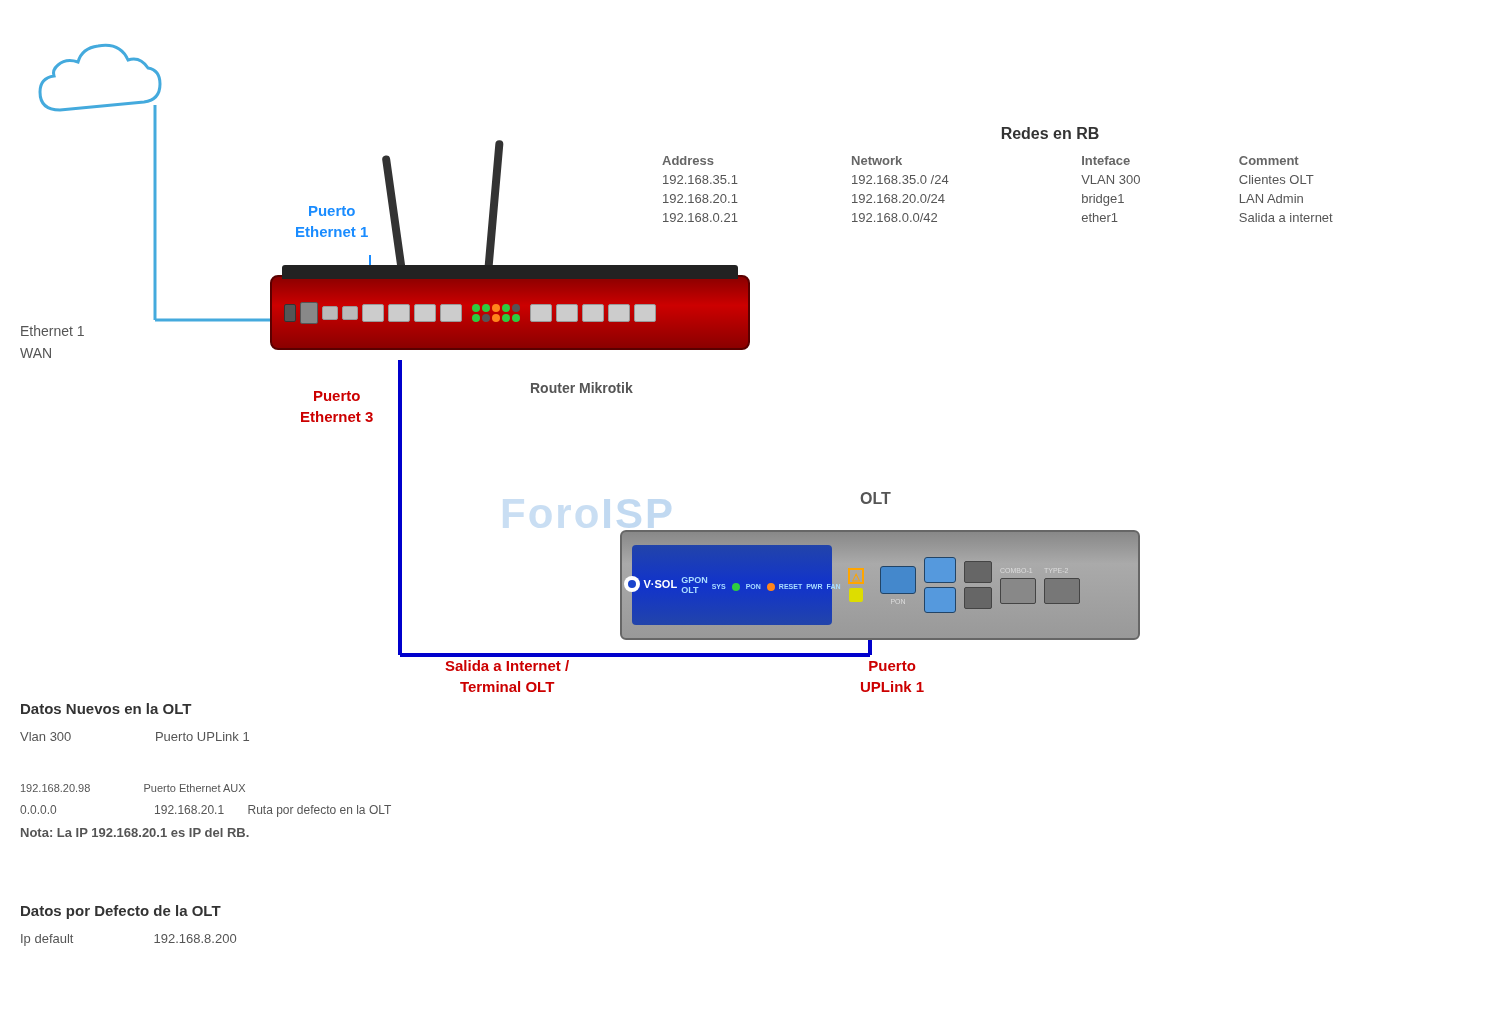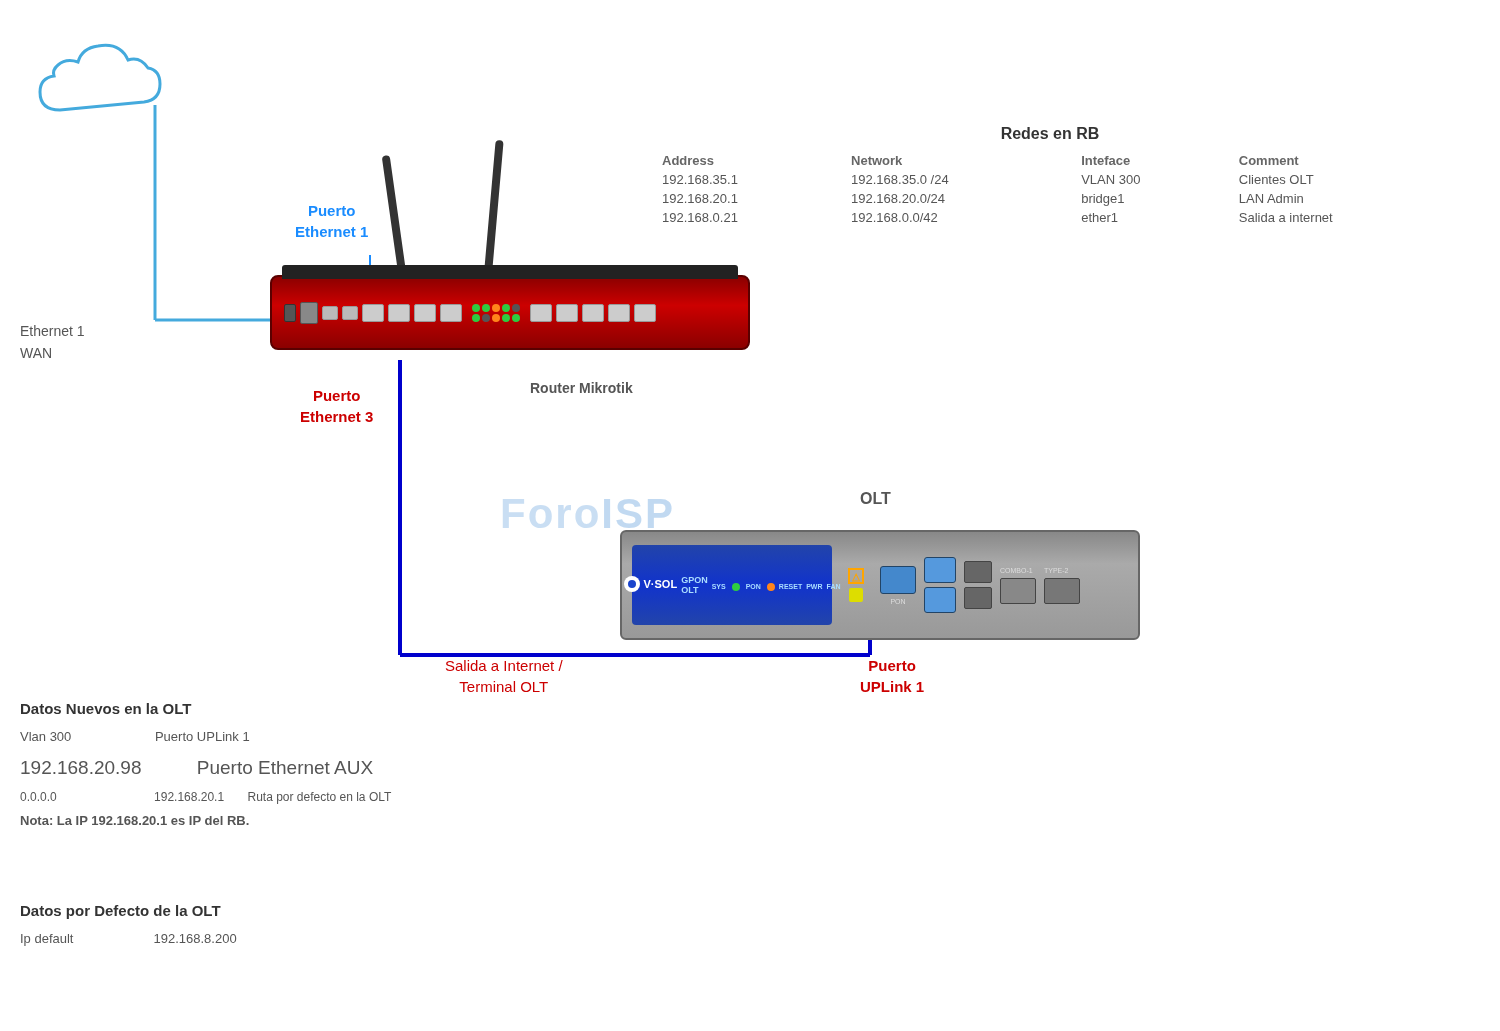--- a/index.html
+++ b/index.html
@@ -294,21 +294,21 @@
       color: #cc0000;
       text-align: center;
       line-height: 1.4;
     }
 
     .label-salida {
       position: absolute;
       top: 655px;
       left: 445px;
       font-size: 15px;
-      font-weight: normal;
+      font-weight: bold;
       color: #cc0000;
       text-align: center;
       line-height: 1.4;
     }
 
     
     .watermark {
       position: absolute;
       top: 490px;
       left: 500px;
@@ -559,21 +559,21 @@
   <div>Salida a Internet /</div>
   <div>Terminal OLT</div>
 </div>
 
 <div class="datos-nuevos">
   <div class="datos-nuevos-title">Datos Nuevos en  la OLT</div>
   <div style="font-size:13px;color:#555;line-height:1.9;">
     <span>Vlan 300</span>
     <span style="margin-left:80px;">Puerto UPLink 1</span>
   </div>
-  <div style="font-size:19px;color:#555;line-height:1.9;">
+  <div style="font-size:11px;color:#555;line-height:1.9;margin-top:28px;">
     <span>192.168.20.98</span>
     <span style="margin-left:50px;">Puerto Ethernet AUX</span>
   </div>
   <div style="font-size:12px;color:#555;line-height:1.9;">
     <span>0.0.0.0</span>
     <span style="margin-left:94px;">192.168.20.1</span>
     <span style="margin-left:20px;">Ruta  por defecto en la OLT</span>
   </div>
   <div style="font-size:13px;color:#555;line-height:1.9;font-weight:bold;">
     <span>Nota: La IP 192.168.20.1 es IP del RB.</span>

